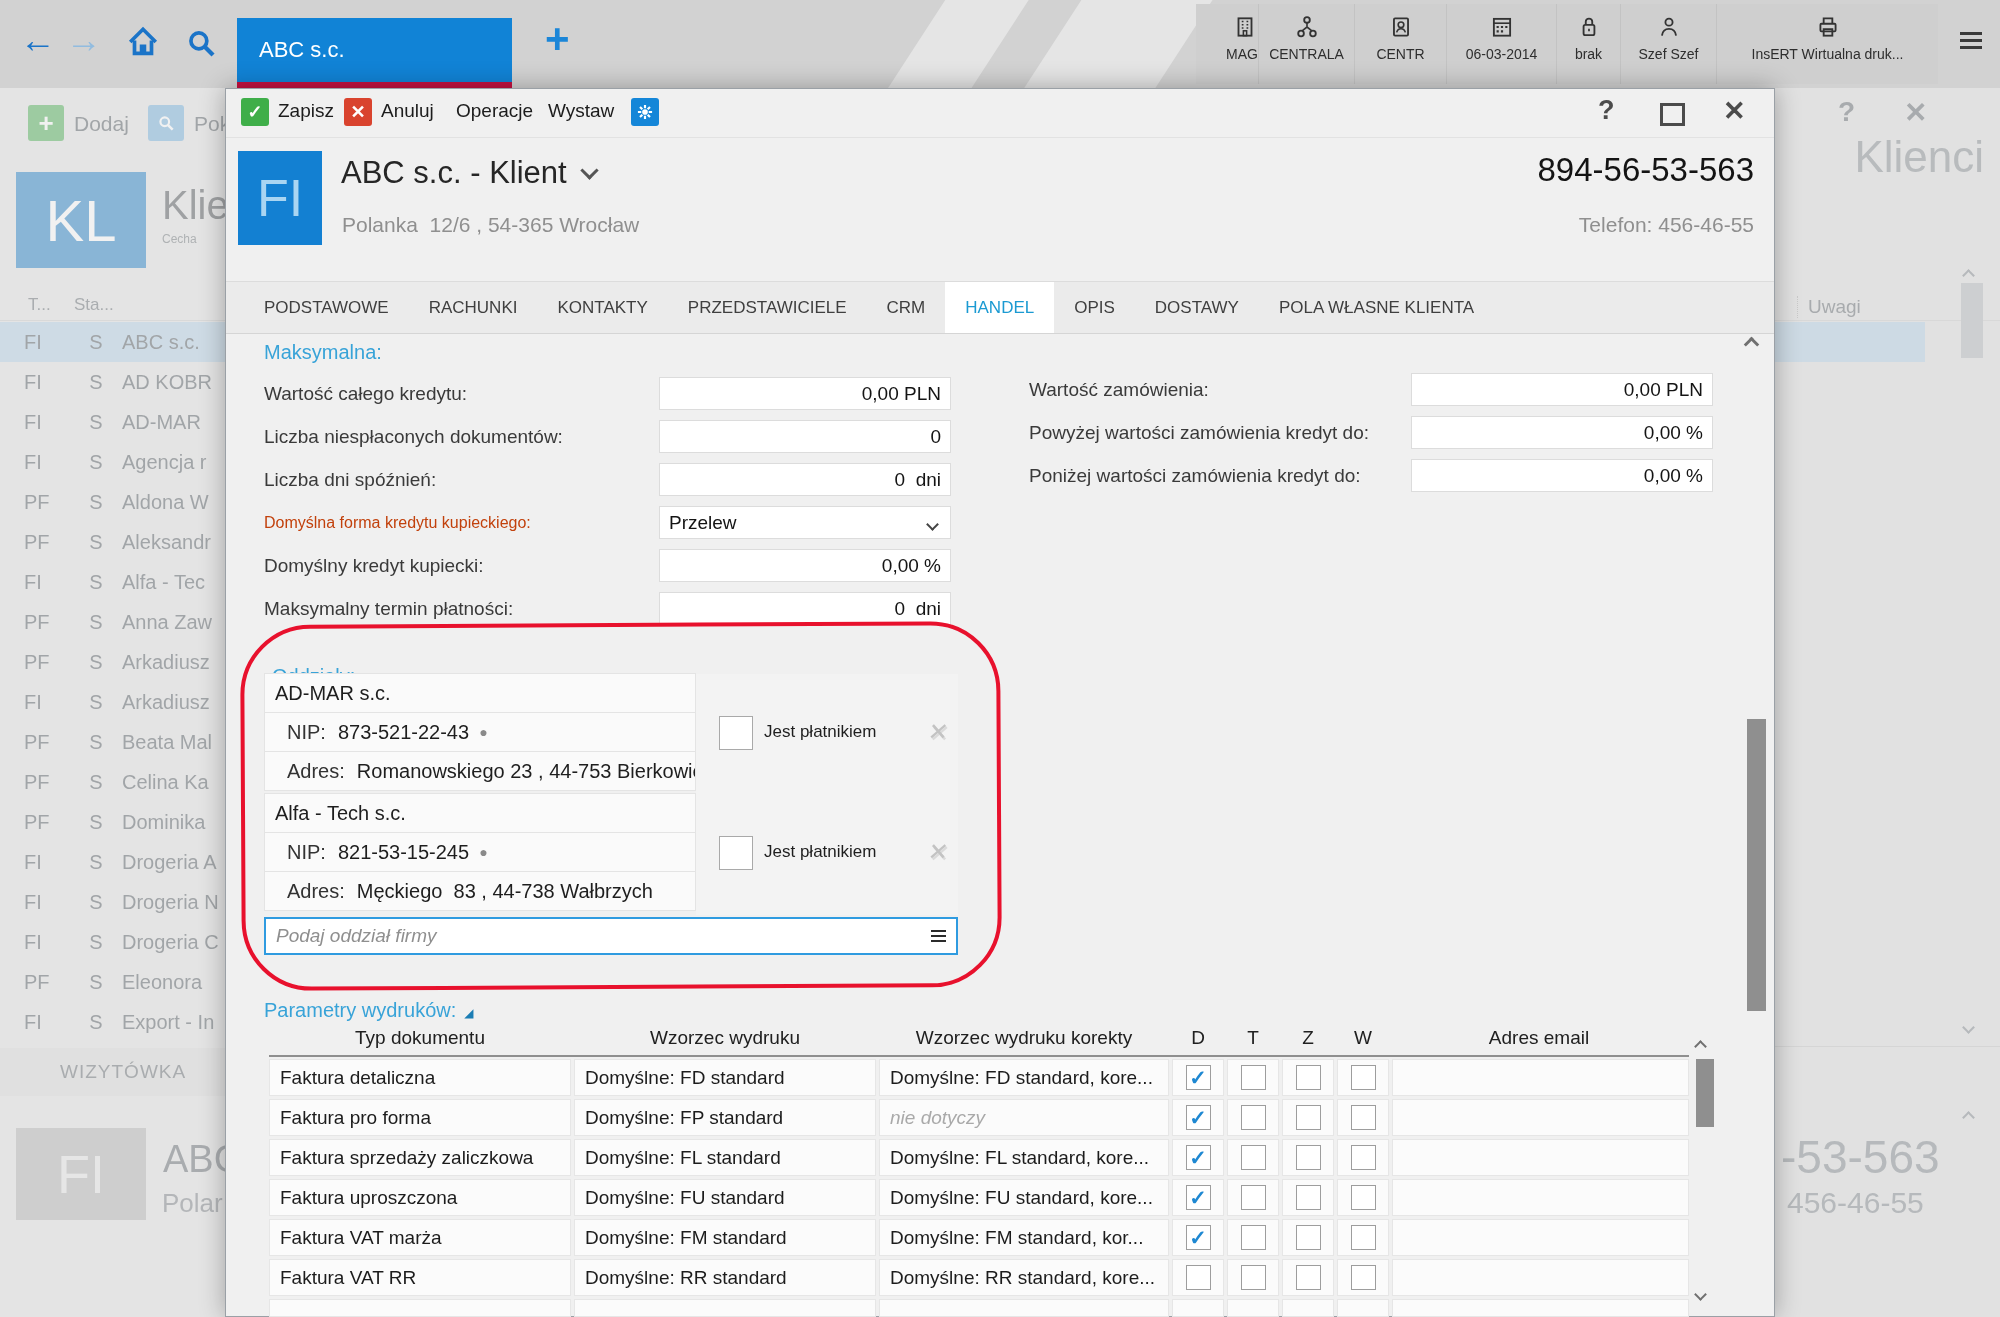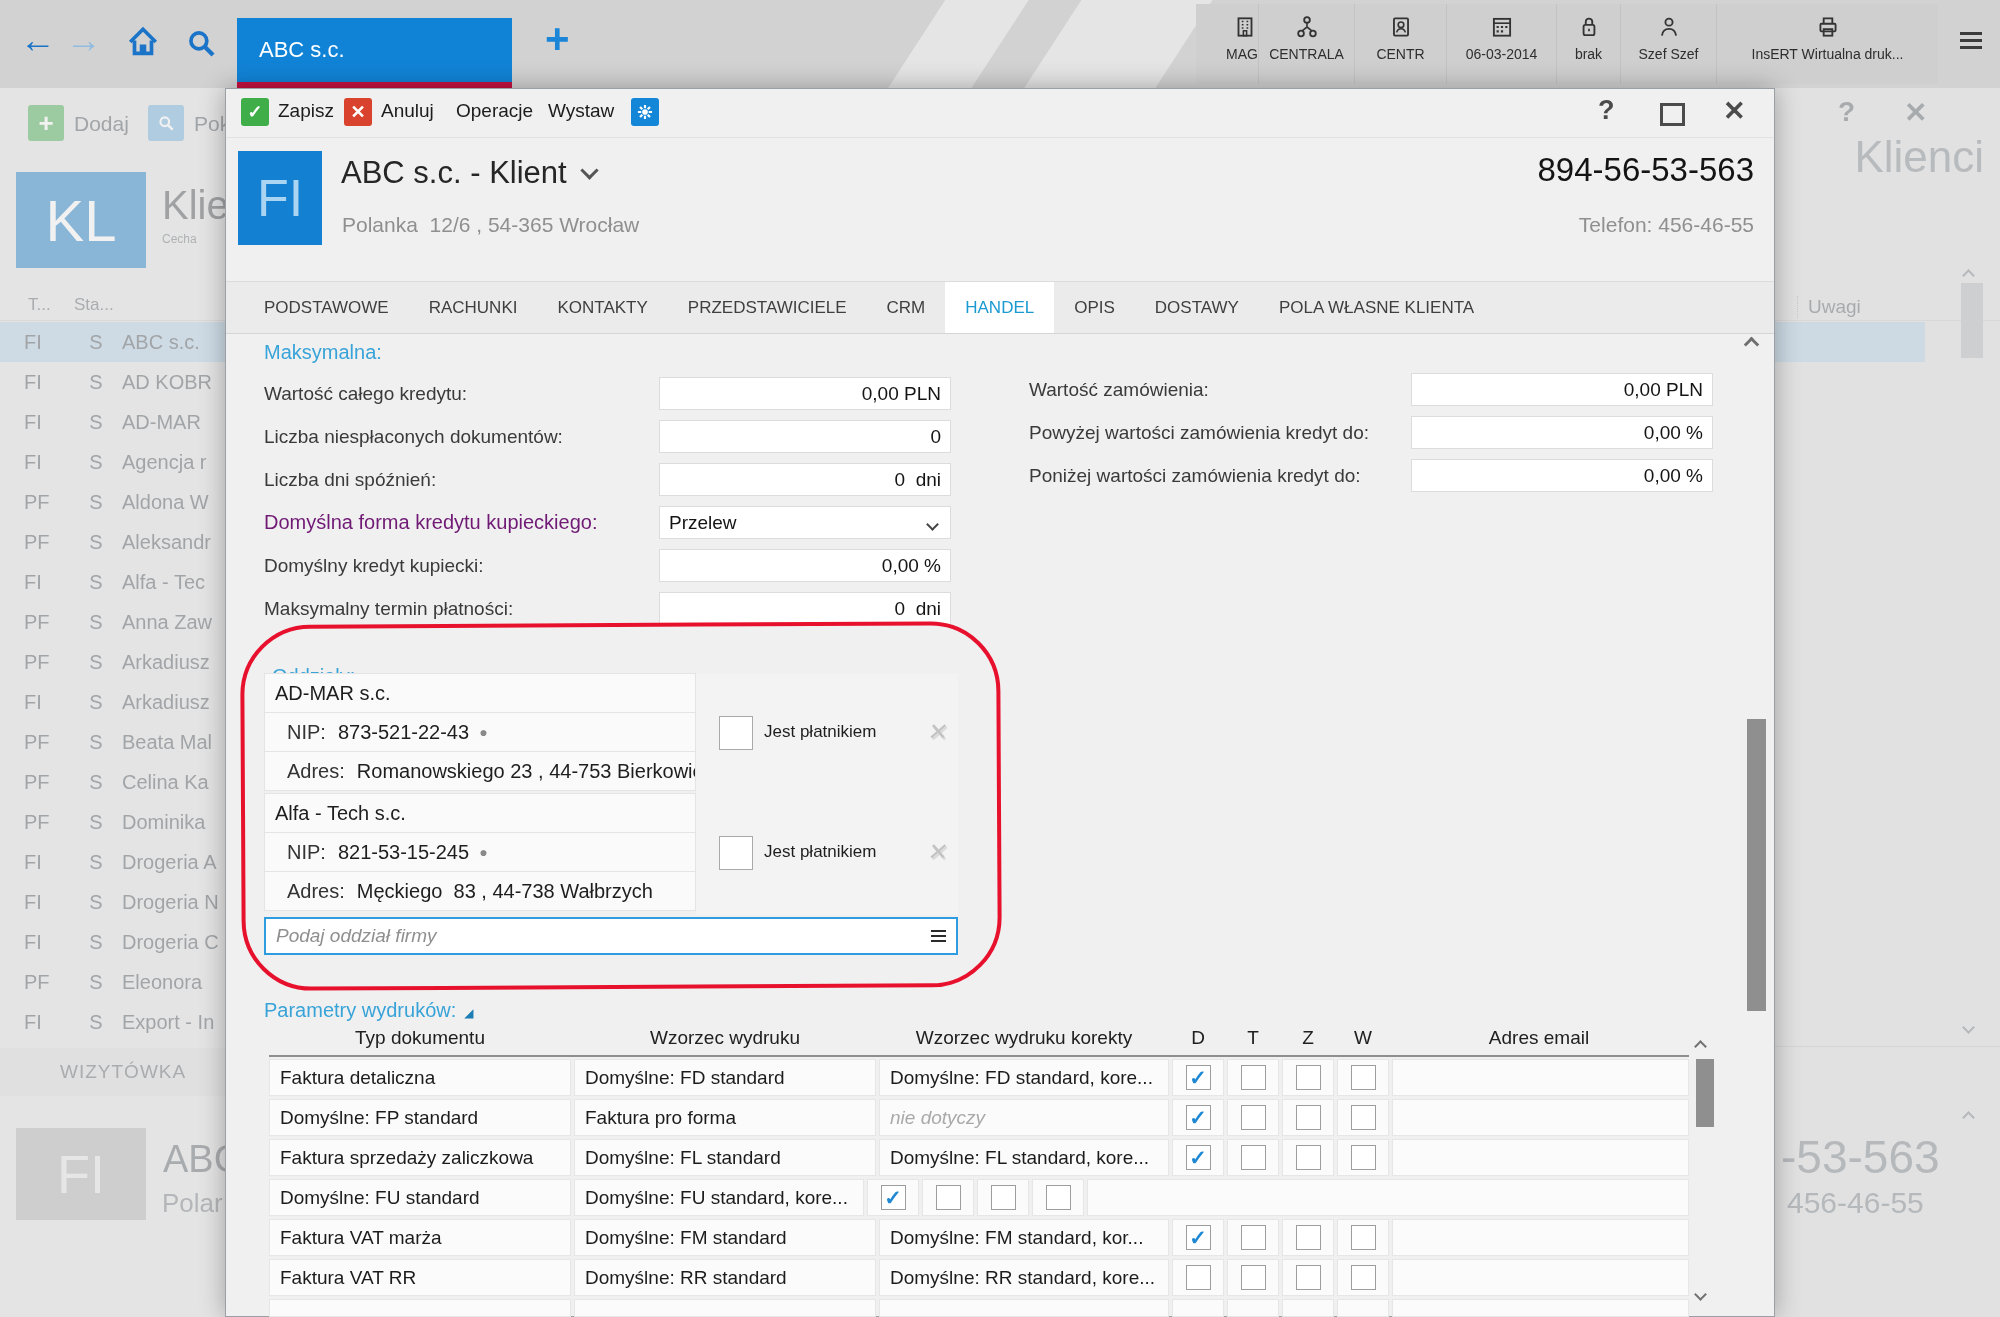--- a/index.html
+++ b/index.html
@@ -78,21 +78,21 @@
   .tchev{display:inline-block;width:10px;height:10px;border-left:3px solid #555;border-top:3px solid #555;
          transform:rotate(225deg);margin-left:16px;vertical-align:6px;}
   .tabstrip{position:absolute;left:0;top:192px;width:100%;height:53px;background:#ebebeb;
             border-top:1px solid #dcdcdc;border-bottom:1px solid #d5d5d5;display:flex;padding-left:18px;box-sizing:border-box;}
   .tab{padding:0 20px;line-height:51px;font-size:17px;color:#3f3f3f;cursor:pointer;white-space:nowrap;}
   .tab.active{background:#fff;color:#1b9ad2;}
   .seclabel{position:absolute;font-size:20px;color:#38a3d8;}
   .fields{position:absolute;display:flex;flex-direction:column;gap:10px;}
   .frow{display:flex;align-items:center;height:33px;}
   .flabel{flex:1;font-size:19px;color:#3a3a3a;}
-  .flabel.blue{color:#701a75;font-size:20px;}
+  .flabel.blue{color:#c2410c;font-size:16px;}
   .finput{height:33px;background:#fff;border:1px solid #dcdcdc;display:flex;align-items:center;
           justify-content:flex-end;padding:0 9px;font-size:19px;color:#141414;box-sizing:border-box;
           white-space:pre;cursor:text;}
   .finput.left{justify-content:flex-start;cursor:pointer;}
   .finput .cwrap{margin-left:auto;padding-right:4px;}
   
   .branches{position:absolute;left:38px;top:585px;width:694px;}
   .branch-item{position:relative;height:120px;}
   .bcells{position:absolute;left:0;top:0;width:432px;}
   .bcell{height:40px;box-sizing:border-box;background:#fafafa;border:1px solid #e4e4e4;margin-top:-1px;
@@ -605,24 +605,24 @@
           <div class="pc w52 cbcell">
             <span class="cb"></span>
           </div>
           <div class="pc w301 last">
             <span></span>
           </div>
         </div>
 
         <div class="prow">
           <div class="pc w302">
+            <span>Faktura pro forma</span>
+          </div>
+          <div class="pc w302">
             <span>Domyślne: FP standard</span>
-          </div>
-          <div class="pc w302">
-            <span>Faktura pro forma</span>
           </div>
           <div class="pc w290">
             <span class="na">nie dotyczy</span>
           </div>
           <div class="pc w52 cbcell">
             <span class="cb checked"></span>
           </div>
           <div class="pc w52 cbcell">
             <span class="cb"></span>
           </div>
@@ -658,20 +658,23 @@
           </div>
           <div class="pc w52 cbcell">
             <span class="cb"></span>
           </div>
           <div class="pc w301 last">
             <span></span>
           </div>
         </div>
 
         <div class="prow">
+          <div class="pc w302">
+            <span>Faktura uproszczona</span>
+          </div>
           <div class="pc w302">
             <span>Domyślne: FU standard</span>
           </div>
           <div class="pc w290">
             <span>Domyślne: FU standard, kore...</span>
           </div>
           <div class="pc w52 cbcell">
             <span class="cb checked"></span>
           </div>
           <div class="pc w52 cbcell">

